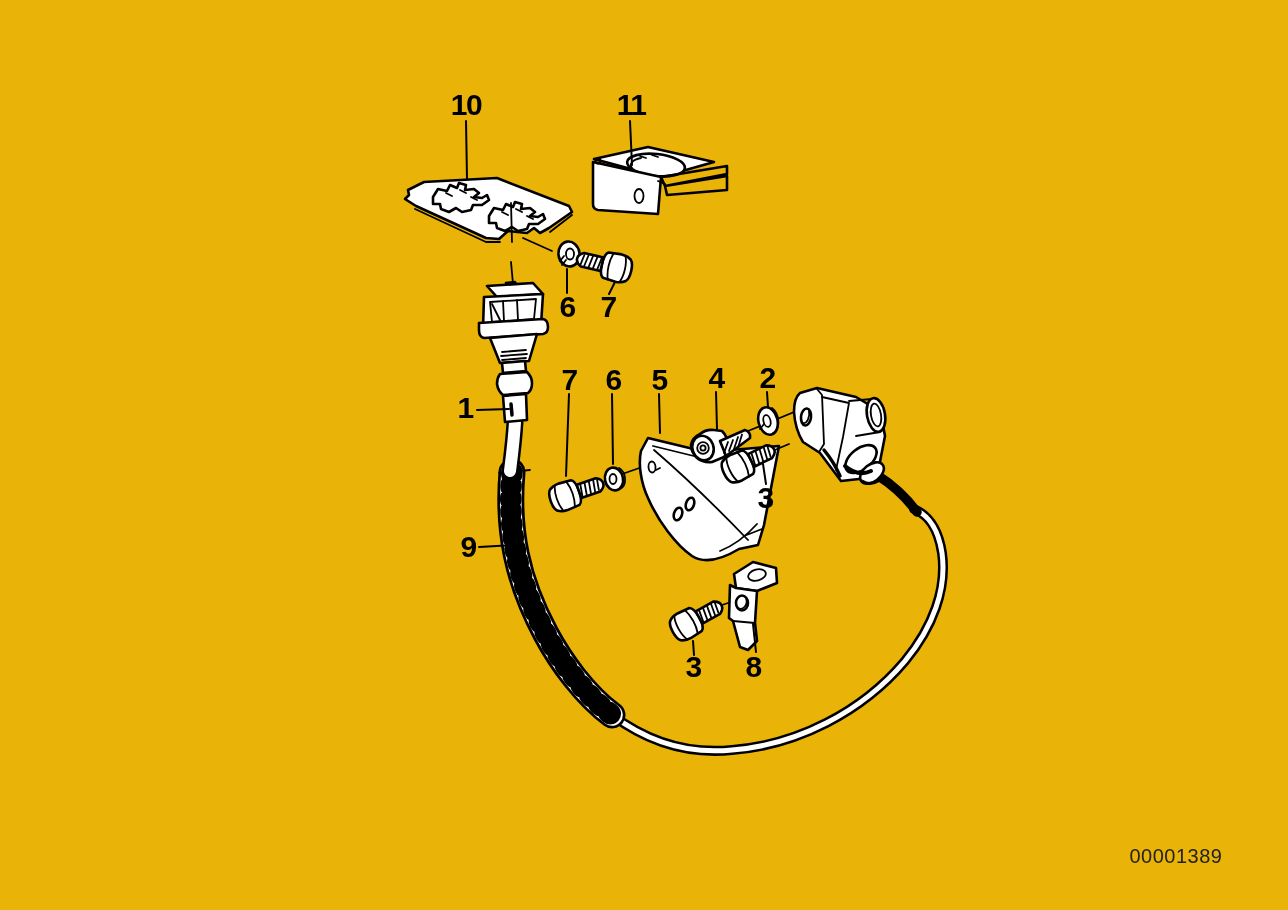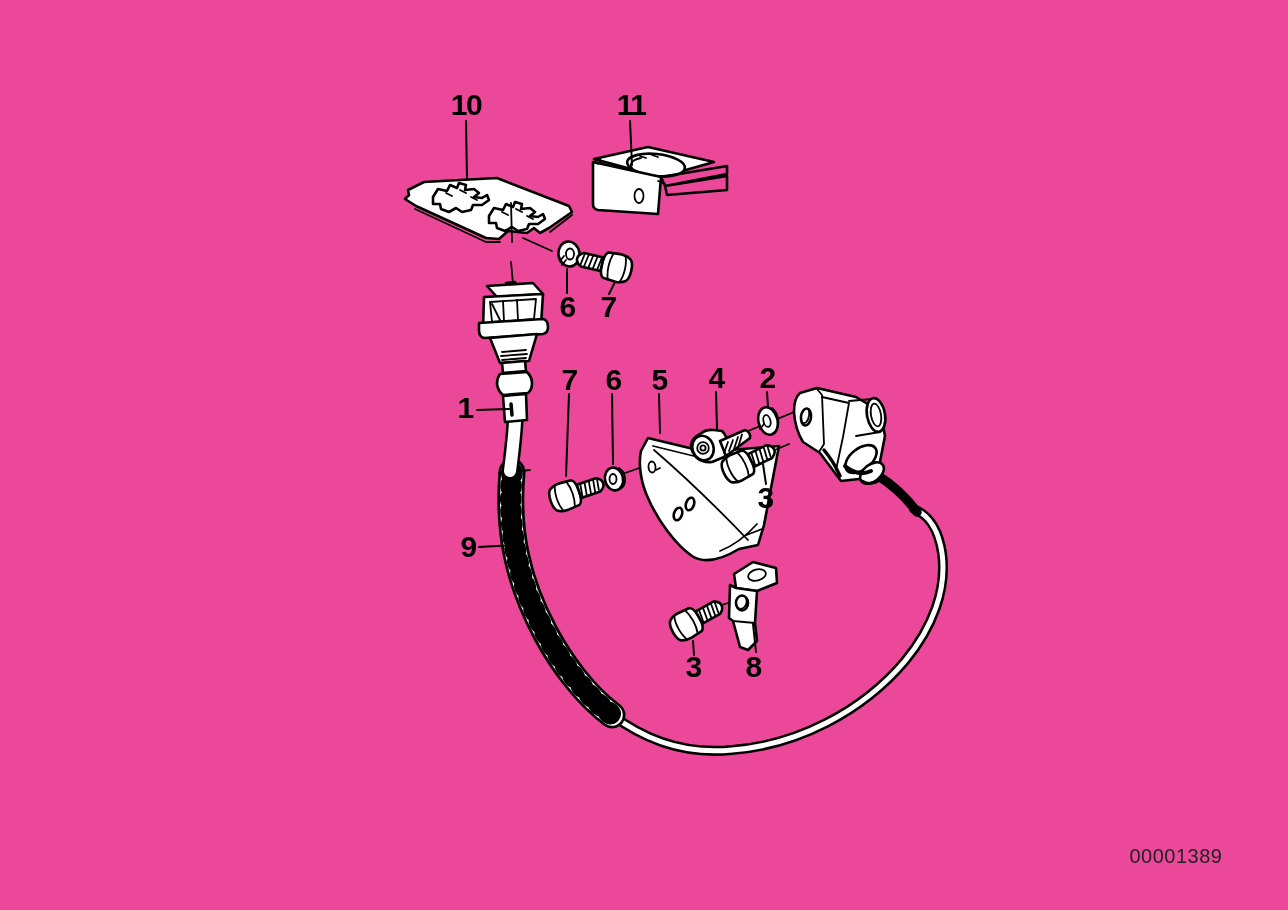--- a/index.html
+++ b/index.html
@@ -1,16 +1,16 @@
 <!DOCTYPE html>
 <html><head>
 <meta charset="utf-8">
 <style>
   html,body{margin:0;padding:0;background:#fff;width:1288px;height:910px;overflow:hidden;}
-  .stage{position:relative;width:1288px;height:910px;background:#ec4899;font-family:"Liberation Sans",sans-serif;}
+  .stage{position:relative;width:1288px;height:910px;background:#eab308;font-family:"Liberation Sans",sans-serif;}
   svg{position:absolute;left:0;top:0;}
   svg *{stroke-linecap:round;stroke-linejoin:round;}
   .ln{stroke:#000;stroke-width:2.6;fill:none;}
   .ln-thin{stroke:#000;stroke-width:1.8;fill:none;}
   .ln-heavy{stroke:#000;stroke-width:4;fill:none;}
   .leader{stroke:#000;stroke-width:2;fill:none;}
   .wfill{fill:#ffffff;stroke:#000;stroke-width:2.6;}
   .callout{font-family:"Liberation Sans",sans-serif;font-weight:bold;font-size:30px;fill:#000;text-anchor:middle;letter-spacing:-1.5px;}
   .docnum{font-family:"Liberation Sans",sans-serif;font-weight:400;font-size:20px;fill:#222;text-anchor:middle;letter-spacing:0.5px;}
 </style>

